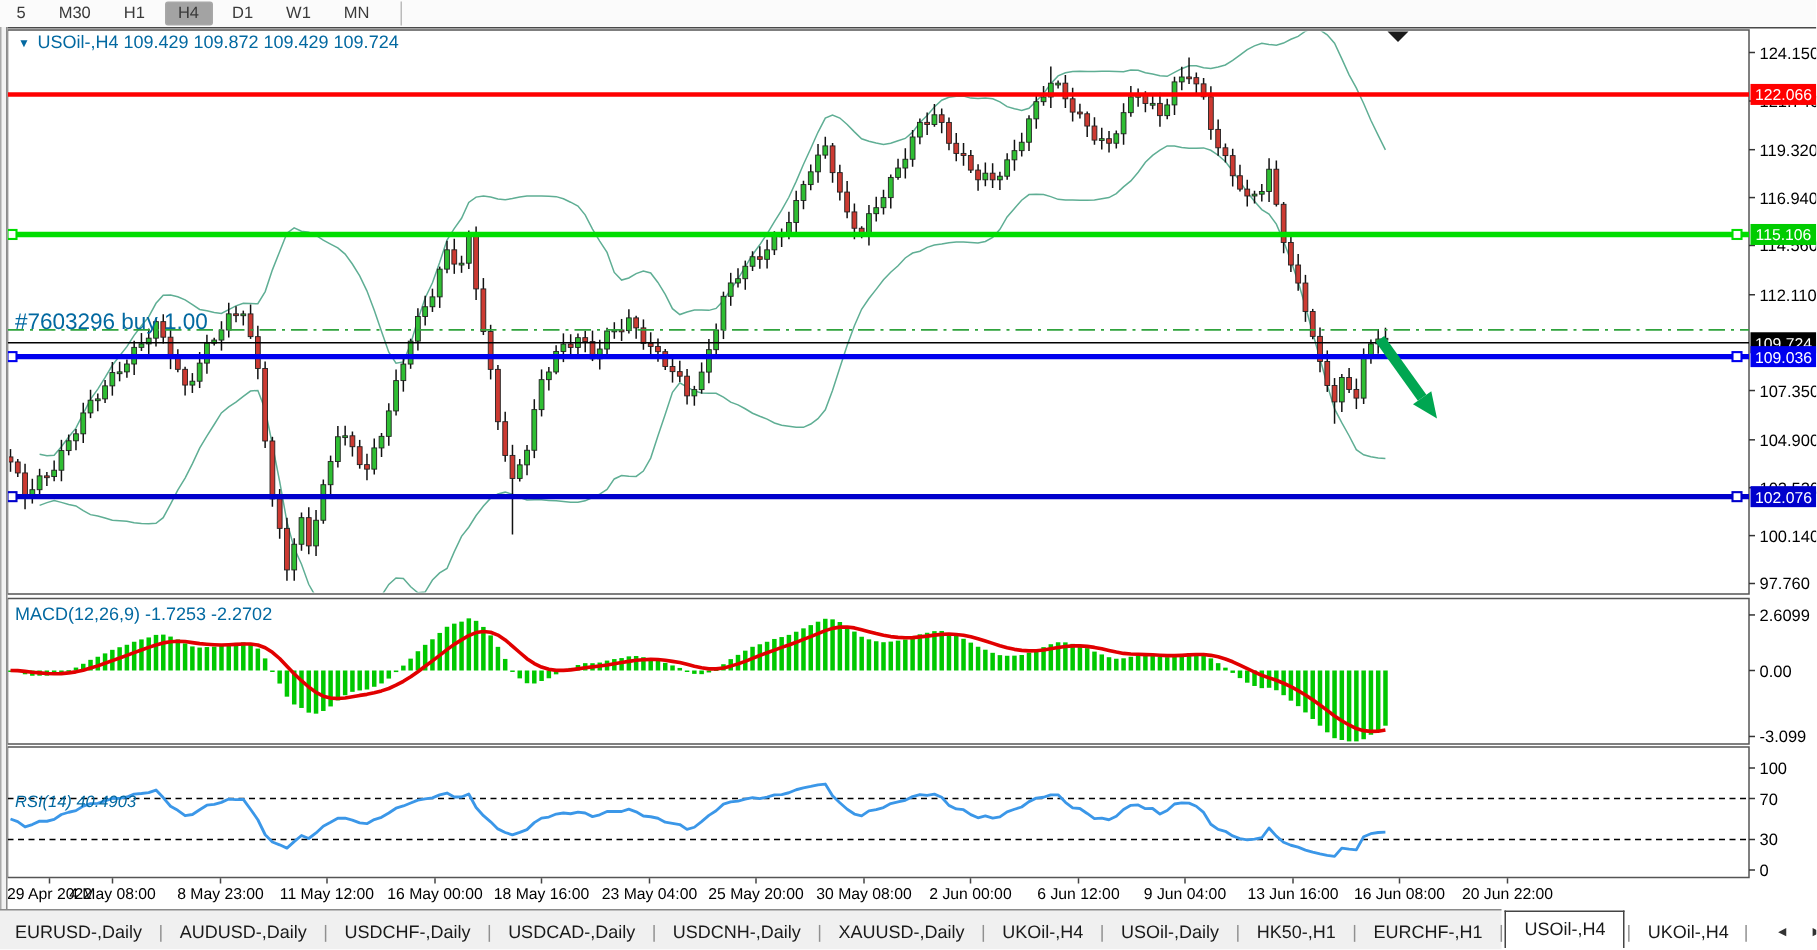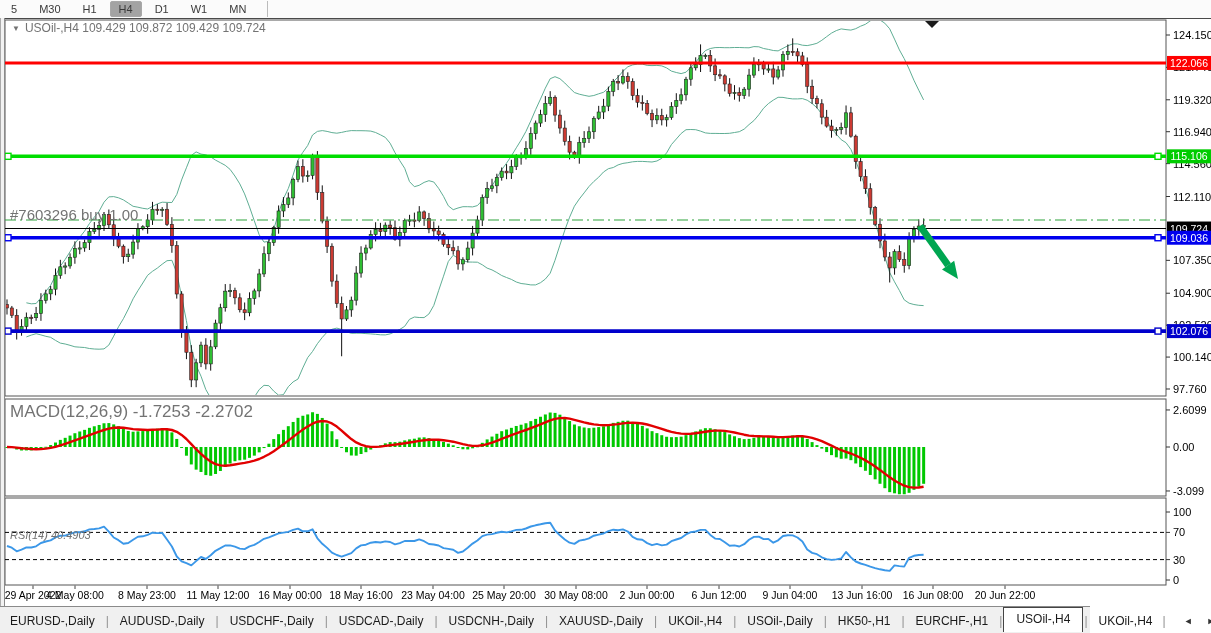--- a/index.html
+++ b/index.html
@@ -5,31 +5,31 @@
   html,body{margin:0;padding:0;background:#fff;}
   #stage{position:relative;width:1211px;height:633px;background:#ffffff;overflow:hidden;
          font-family:"Liberation Sans",sans-serif;-webkit-font-smoothing:none;}
   
   #toolbar{position:absolute;left:0;top:0;width:1211px;height:18px;background:#fbfbfb;
            border-bottom:1px solid #4a4a4a;display:flex;align-items:center;font-size:11px;color:#3a3a3a;}
   .tfbtn{padding:1px 8px;margin:0 2px;border:1px solid transparent;border-radius:2px;cursor:default;}
   .tfbtn.active{background:#a3a3a3;border-color:#a8a8a8;}
   #tb-divider{width:1px;height:16px;background:#bbb;margin-left:10px;}
   
-  .ovl{position:absolute;color:#737373;white-space:nowrap;z-index:5;}
+  .ovl{position:absolute;color:#0369a1;white-space:nowrap;z-index:5;}
   #chart-title{left:12px;top:21px;font-size:12px;}
   #chart-title .tri{font-size:8px;vertical-align:1px;margin-right:5px;}
   #buy-label{left:10px;top:206px;font-size:15px;}
-  #macd-label{left:10px;top:402px;font-size:17px;}
+  #macd-label{left:10px;top:402px;font-size:12px;}
   #rsi-label{left:10px;top:529px;font-size:11px;font-style:italic;}
   #chart-svg{position:absolute;left:0;top:0;z-index:1;}
   #left-edge{position:absolute;left:0;top:18px;width:3px;height:588px;border-left:1px solid #aaa;
              border-right:1px solid #8a8a8a;background:#f2f2f2;z-index:2;}
   
-  #tabbar{position:absolute;left:0;top:606px;width:1090px;height:27px;background:#f0f0f0;
+  #tabbar{position:absolute;left:0;top:606px;width:1001px;height:27px;background:#f0f0f0;
           border-top:1px solid #8a8a8a;display:flex;align-items:center;font-size:12px;color:#1a1a1a;z-index:6;}
   .tab{padding:3px 10px;cursor:default;}
   .tab.active{background:#ffffff;border:1px solid #444;border-bottom:none;font-weight:normal;
               padding:4px 12px 6px 12px;margin-top:-2px;}
   .tabsep{color:#909090;padding:0 1px;}
   #tab-arrows{margin-left:auto;display:flex;align-items:center;gap:14px;padding-right:14px;color:#333;font-size:9px;}
   #tab-arrows .sep{color:#909090;font-size:12px;margin-right:4px;}
 </style>
 </head>
 <body>

